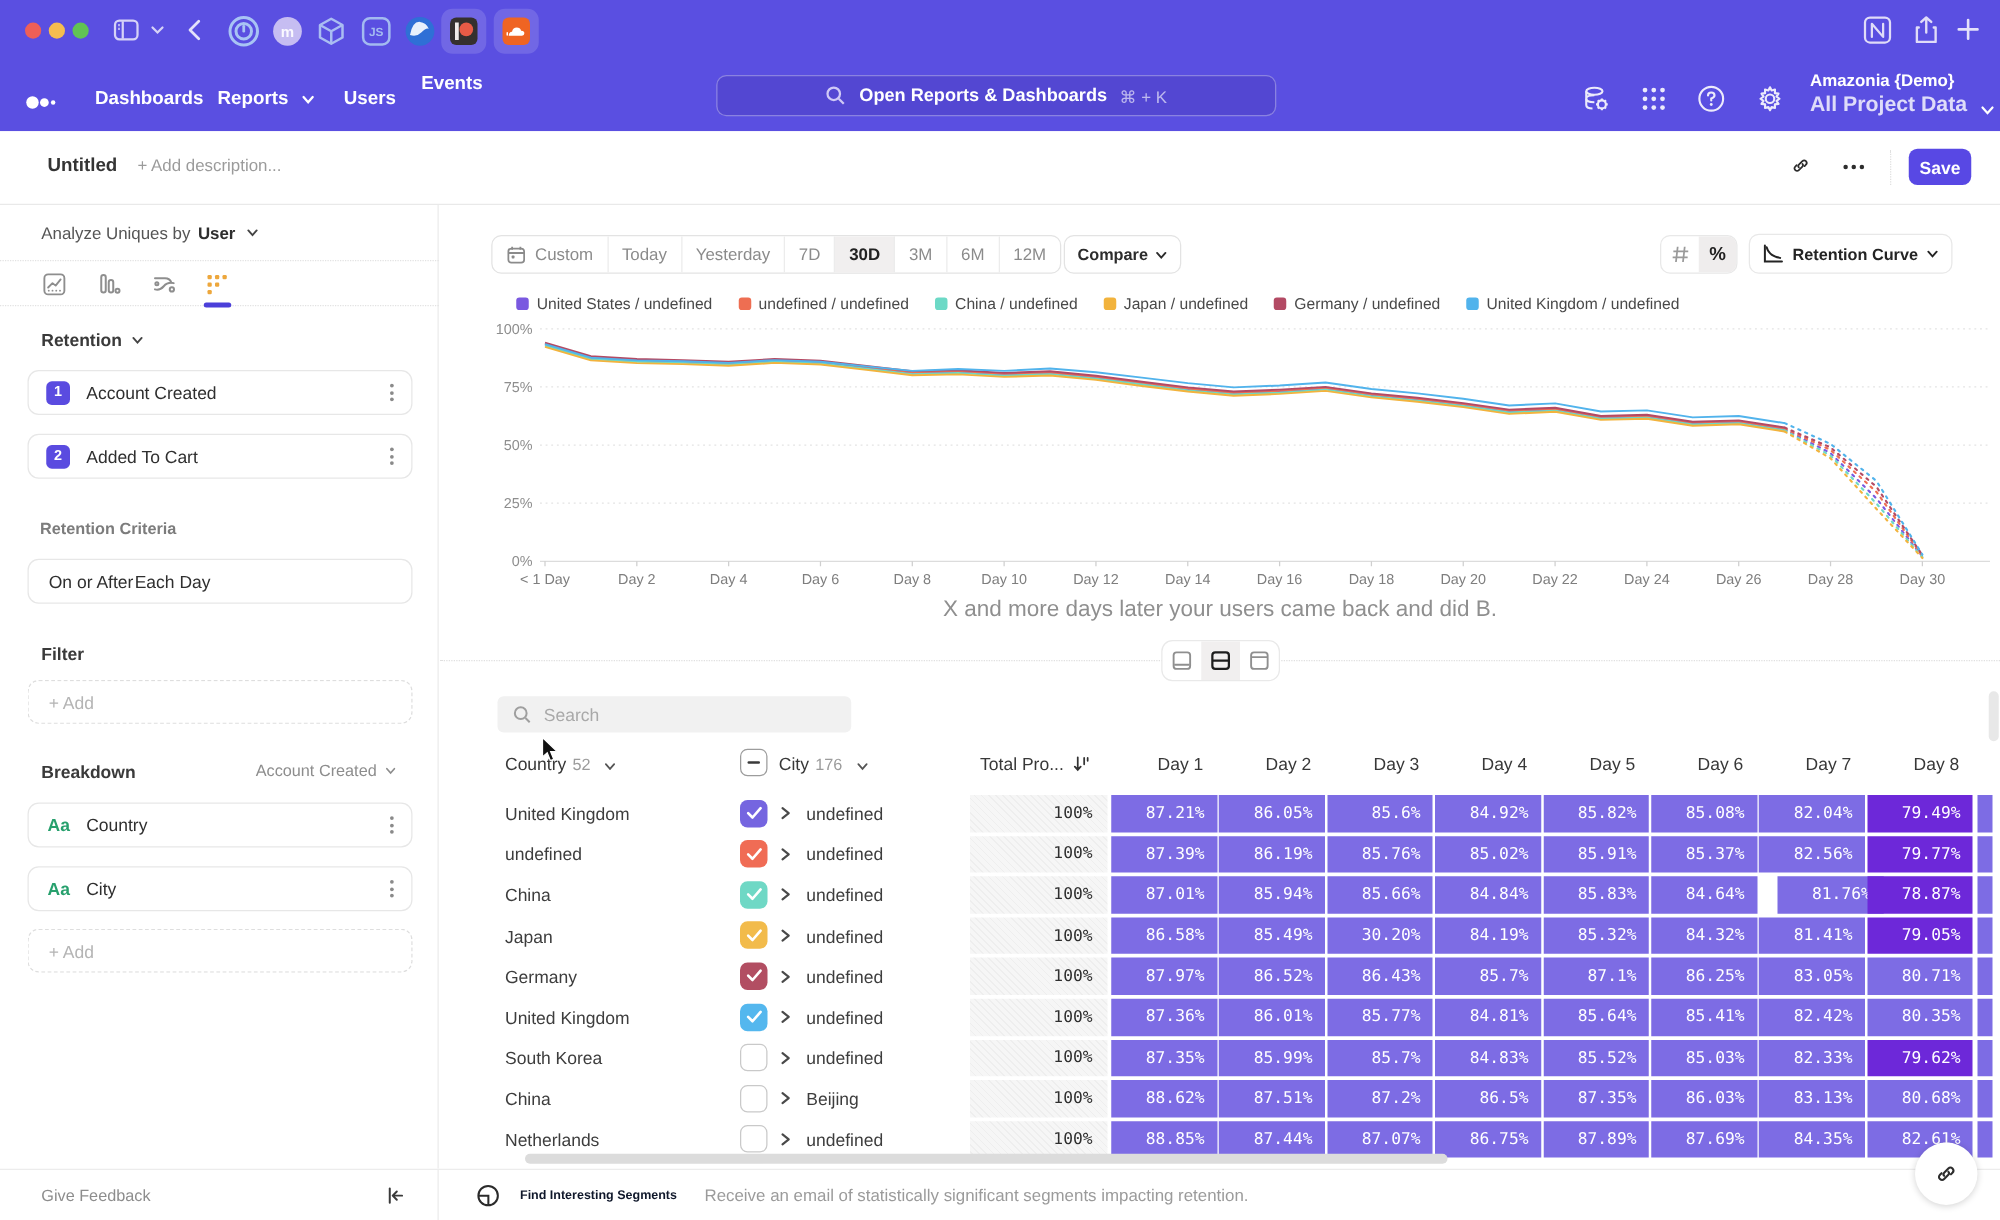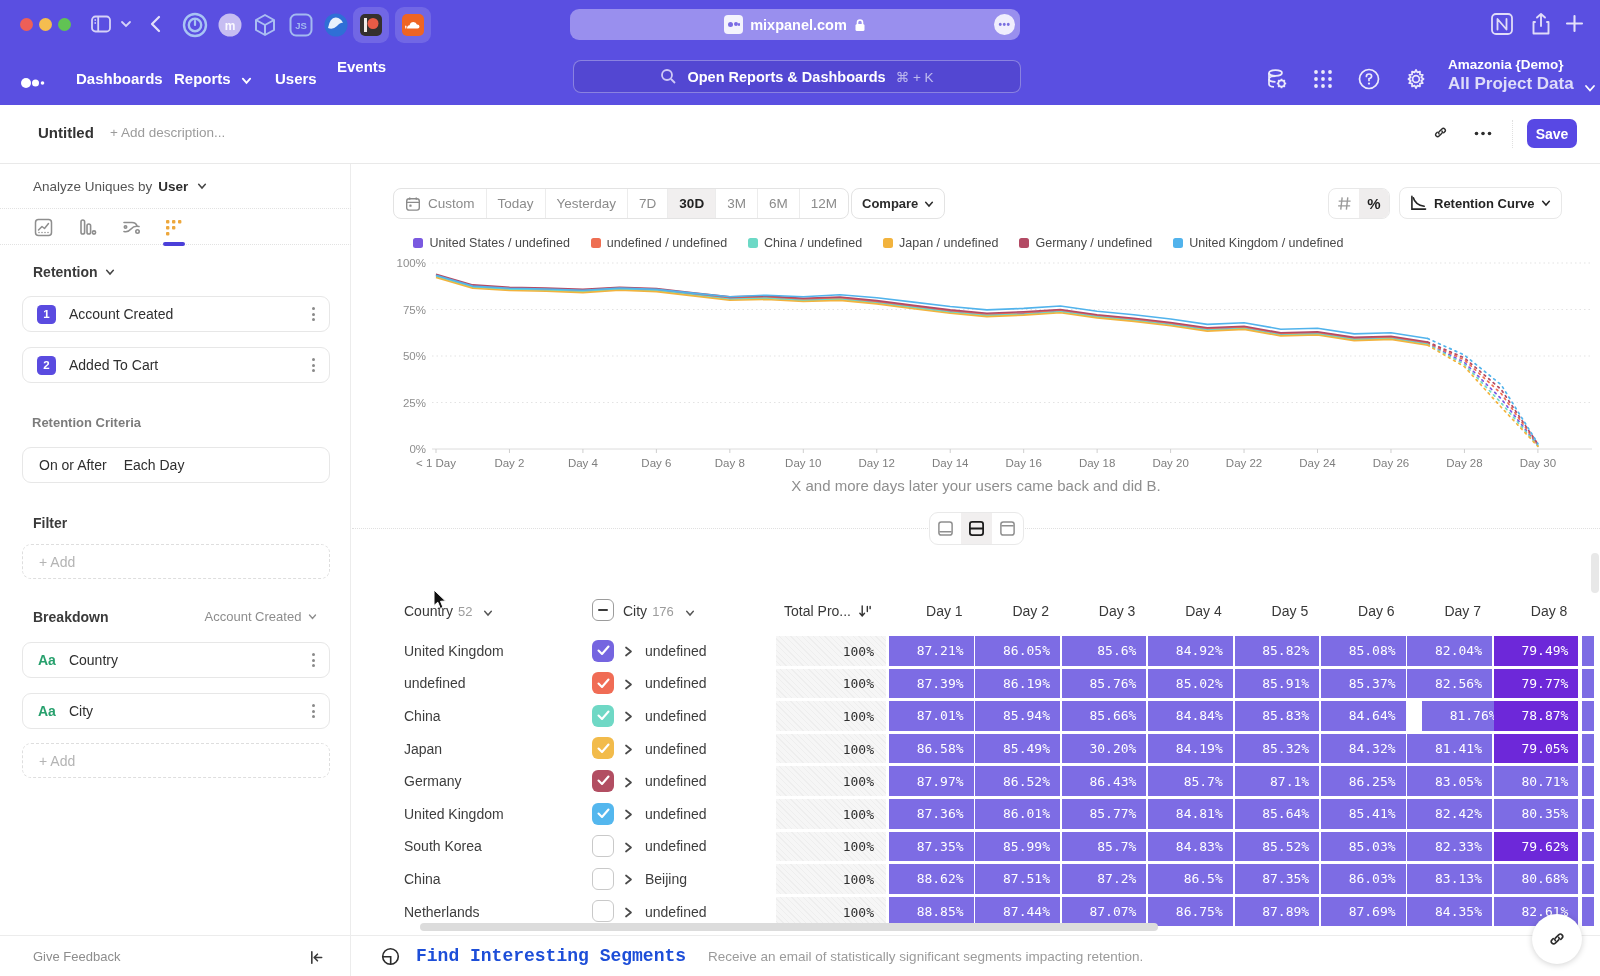--- a/index.html
+++ b/index.html
@@ -55,21 +55,21 @@
 #range-seg .seg.sel { background:#f1efef; color:#222; font-weight:700; }
 #compare-btn { position:absolute; left:499px; top:24px; height:31px; border:1px solid #e3e3e3; border-radius:8px; background:#fff; display:flex; align-items:center; gap:6px; padding:0 10px; font-size:13px; font-weight:700; color:#2c2c2c; }
 #gp-seg { position:absolute; left:976px; top:24px; height:31px; display:flex; border:1px solid #e8e8e8; border-radius:8px; overflow:hidden; }
 #gp-seg .seg { width:30px; display:flex; align-items:center; justify-content:center; color:#9a9a9a; font-size:14px; }
 #gp-seg .seg.sel { background:#efeded; color:#1f1f1f; }
 #curve-btn { position:absolute; left:1047px; top:23px; height:32px; border:1px solid #e8e8e8; border-radius:8px; background:#fff; display:flex; align-items:center; gap:7px; padding:0 10px; font-size:13px; font-weight:700; color:#242424; }
 #legend { position:absolute; left:0; top:72px; width:1053px; display:flex; justify-content:center; gap:21px; }
 .leg-item { display:flex; align-items:center; gap:6px; font-size:12.5px; color:#494949; }
 .leg-sw { width:10px; height:10px; border-radius:2.5px; }
 #chart-wrap { position:absolute; left:0; top:88px; width:1248px; height:220px; }
-#chart-caption { position:absolute; left:0; top:313px; width:1248px; text-align:center; font-size:15px; color:#8f8f8f; }
+#chart-caption { position:absolute; left:0; top:313px; width:1248px; text-align:center; font-size:18px; color:#8f8f8f; }
 #pane-divider { position:absolute; left:0; top:364px; width:1248px; border-top:1px dotted #e0e0e0; }
 #pane-toggle { position:absolute; left:577px; top:348px; height:33px; display:flex; border:1px solid #e9e9e9; border-radius:9px; background:#fff; overflow:hidden; z-index:2; }
 #pane-toggle .pt { width:31px; display:flex; align-items:center; justify-content:center; }
 #pane-toggle .pt.sel { background:#f1efef; }
 
 #tbl-search { position:absolute; left:46px; top:393px; width:283px; height:29px; background:#f1f1f1; border-radius:5px; display:flex; align-items:center; gap:9px; padding-left:12px; font-size:14px; color:#a9a9a9; }
 #tbl-head { position:absolute; left:0; top:430px; width:1248px; height:36px; }
 .th-txt { font-size:14px; color:#383838; }
 .th-cnt { color:#9c9c9c; margin-left:5px; font-size:13px; }
 #tbl-rows { position:absolute; left:0; top:472px; width:1248px; height:296px; overflow:hidden; }
@@ -82,21 +82,21 @@
 .trow .total { position:absolute; left:424px; top:0; width:110px; height:100%; background:repeating-linear-gradient(45deg,#f6f6f6 0 3px,#eeeeee 3px 4px); }
 .trow .total span { position:absolute; right:12px; top:50%; transform:translateY(-50%); font-size:13px; color:#2f2f2f; font-family:"DejaVu Sans Mono", monospace; }
 .dcell { position:absolute; top:0; width:84.6px; height:100%; background:#7d6ce4; color:#fff; display:flex; align-items:center; justify-content:flex-end; padding-right:10px; font-size:13px; font-family:"DejaVu Sans Mono", monospace; }
 .dcell.lite { background:#6d28d9; }
 .sliver { position:absolute; top:0; left:1230px; width:12px; height:100%; background:#7d6ce4; }
 #hscroll { position:absolute; left:68px; top:759px; width:738px; height:8px; border-radius:4px; background:#dcdcdc; }
 #vscroll { position:absolute; left:1239px; top:389px; width:8px; height:40px; border-radius:4px; background:#e8e8e8; }
 
 #footer { position:absolute; left:0; top:935px; width:1600px; height:41px; background:#fff; border-top:1px solid #ececec; }
 #footer-main { position:absolute; left:381px; top:0; height:100%; display:flex; align-items:center; gap:8px; }
-#fis-title { font-size:18px; font-weight:700; color:#1d4ed8; margin-left:8px;font-family:Liberation Mono, monospace; }
+#fis-title { font-size:10px; font-weight:700; color:#0f172a; margin-left:8px; }
 #fis-sub { font-size:13.5px; color:#9b9b9b; margin-left:14px; }
 #share-fab { position:absolute; right:18px; bottom:12px; width:50px; height:50px; border-radius:50%; background:#fff; box-shadow:0 1px 6px rgba(0,0,0,0.18); display:flex; align-items:center; justify-content:center; z-index:5; }
 #cursor { position:absolute; left:433px; top:589px; z-index:9; }
 span > svg, b > svg { vertical-align:-1.5px; } #chart-svg { display:block; }
 </style>
 </head>
 <body>
 
 <div id="chrome">
   <span class="tl" style="left:20px;background:#ee5f57"></span>
@@ -158,33 +158,20 @@
         <rect x="5" y="5" width="3" height="14" fill="#f0ebe8"></rect>
       </svg>
   </span>
   <span class="ext-box" style="left:395px">
     <svg width="24" height="24" viewBox="0 0 24 24">
         <rect x="1" y="1" width="22" height="22" rx="5" fill="#ef6423"></rect>
         <path d="M6 15.5 Q6 12.5 8.6 12.3 Q9.4 9 12.4 9 Q15.2 9 15.9 11.6 Q18.5 11.5 18.5 13.6 Q18.5 15.5 16.6 15.5 Z" fill="#fff"></path>
         <rect x="4.2" y="12.6" width="1.2" height="2.9" rx="0.6" fill="#fff"></rect>
       </svg>
   </span>
-  <div id="urlbar">
-    <span class="favicon">
-        <i style="left:3.5px;top:7px;width:5px;height:5px"></i>
-        <i style="left:9.5px;top:7px;width:4px;height:4px"></i>
-        <i style="left:13.5px;top:8px;width:2.5px;height:2.5px"></i>
-      </span>
-    <span>mixpanel.com</span>
-    <svg width="12" height="14" viewBox="0 0 12 14">
-        <rect x="1.5" y="6" width="9" height="7" rx="1.5" fill="#fff"></rect>
-        <path d="M3.5 6 V4.5 Q3.5 2 6 2 Q8.5 2 8.5 4.5 V6" fill="none" stroke="#fff" stroke-width="1.6"></path>
-      </svg>
-    <span class="dots-btn">•••</span>
-  </div>
   <span class="chrome-ic" style="left:1490px;top:12px">
     <svg width="24" height="24" viewBox="0 0 24 24">
         <rect x="2" y="2" width="20" height="20" rx="4" fill="none" stroke="#e0dcf8" stroke-width="1.8"></rect>
         <path d="M7.5 17.5 V7 L16.5 17.5 V7" fill="none" stroke="#e0dcf8" stroke-width="1.8" stroke-linecap="round" stroke-linejoin="round"></path>
       </svg>
   </span>
   <span class="chrome-ic" style="left:1529px;top:11px">
     <svg width="24" height="26" viewBox="0 0 24 26" fill="none" stroke="#e0dcf8" stroke-width="1.9" stroke-linecap="round" stroke-linejoin="round">
         <path d="M12 3 V15 M8 6.5 L12 3 L16 6.5"></path>
         <path d="M6 11 H4.5 V22.5 H19.5 V11 H18"></path>
@@ -356,21 +343,21 @@
     <span class="kebab">
         <i></i>
         <i></i>
         <i></i>
       </span>
   </div>
 
   <div class="sb-sub" style="position:absolute;left:32px;top:251px">Retention Criteria</div>
   <div class="sb-card" style="top:283px">
     <span class="lbl" style="margin-left:16px">On or After</span>
-    <span class="lbl" style="margin-left:17px">Each Day</span>
+    <span class="lbl" style="margin-left:1px">Each Day</span>
   </div>
 
   <div class="sb-h" style="position:absolute;left:33px;top:351px">Filter</div>
   <div class="dash-add" style="top:380px">
       <span>+ Add</span>
     </div>
 
   <div class="sb-h" style="position:absolute;left:33px;top:445px">Breakdown</div>
   <div style="position:absolute;right:33px;top:445px;font-size:13px;color:#8d8d8d">
     <span>Account Created</span>
@@ -559,20 +546,27 @@
         </svg>
     </span>
     <span class="pt">
       <svg width="17" height="17" viewBox="0 0 18 18" fill="none" stroke="#8f8f8f" stroke-width="1.6">
           <rect x="2" y="2" width="14" height="14" rx="2.5"></rect>
           <line x1="2.5" y1="6" x2="15.5" y2="6"></line>
         </svg>
     </span>
   </div>
 
+  <div id="tbl-search">
+    <svg width="16" height="16" viewBox="0 0 17 17" fill="none" stroke="#9f9f9f" stroke-width="1.7">
+        <circle cx="7" cy="7" r="5"></circle>
+        <line x1="11" y1="11" x2="14.6" y2="14.6"></line>
+      </svg>
+    <span>Search</span>
+  </div>
 
   <div id="tbl-head">
     <span style="position:absolute;left:52px;top:9px" class="th-txt">
       <span style="font-weight:400">Country</span><span class="th-cnt">52</span>
       <svg width="10" height="10" viewBox="0 0 12 12" fill="none" stroke="#555" stroke-width="1.7" stroke-linecap="round" style="margin-left:7px">
           <path d="M2 4 L6 8.5 L10 4"></path>
         </svg>
     </span>
     <span style="position:absolute;left:240px;top:5px;width:22px;height:22px;border:1.5px solid #9c9c9c;border-radius:6px;display:flex;align-items:center;justify-content:center">
       <span style="width:10px;height:2.2px;background:#3a3a3a;border-radius:1px"></span>

